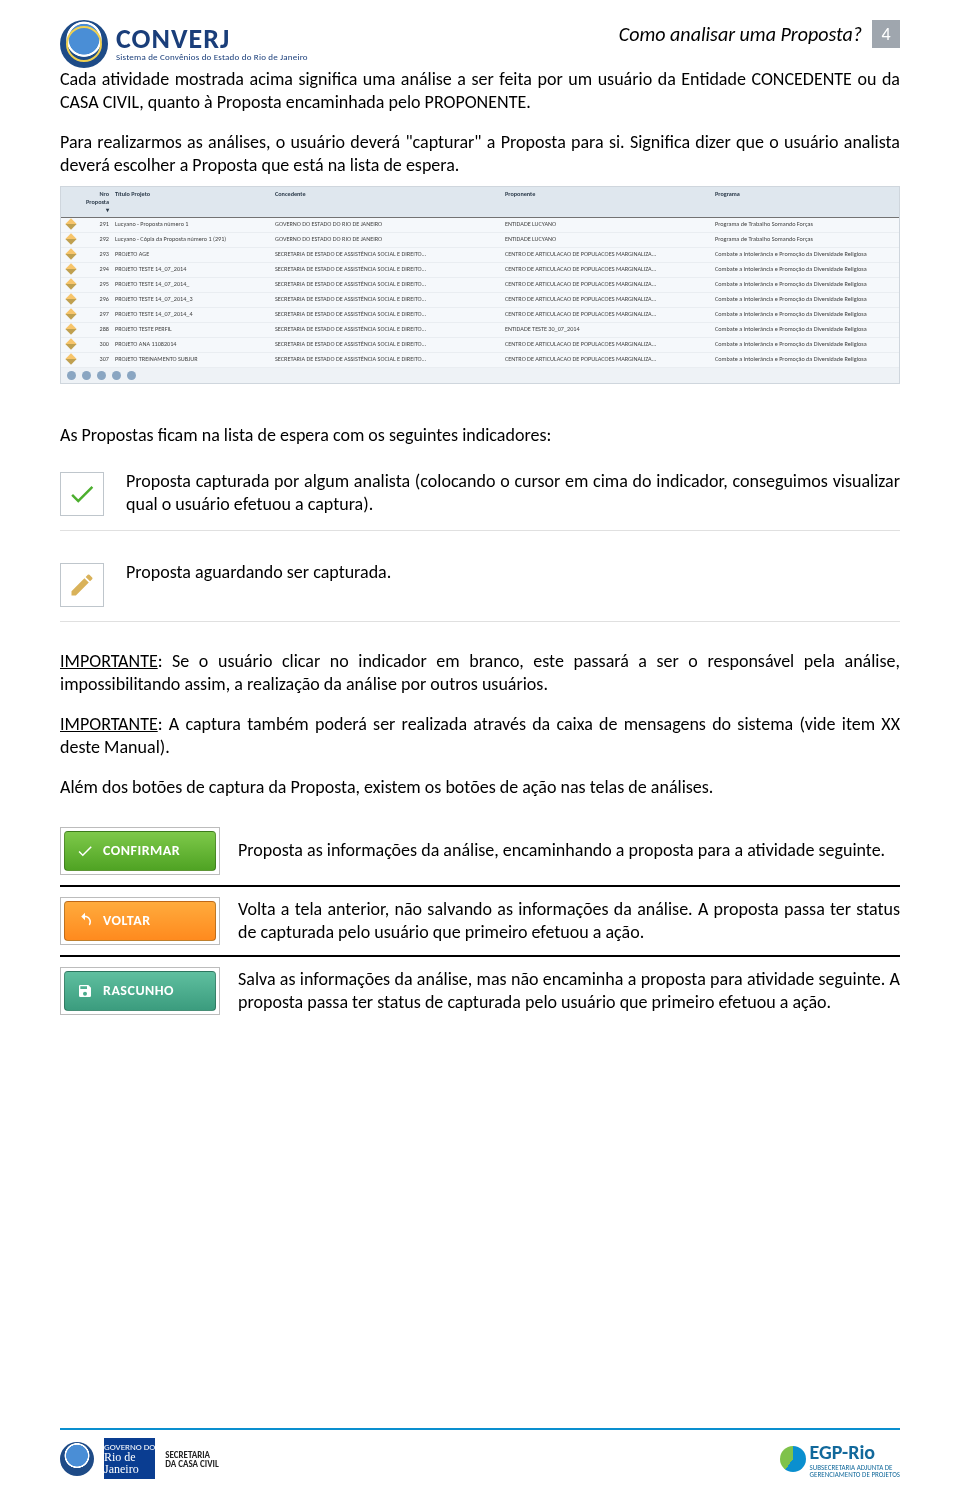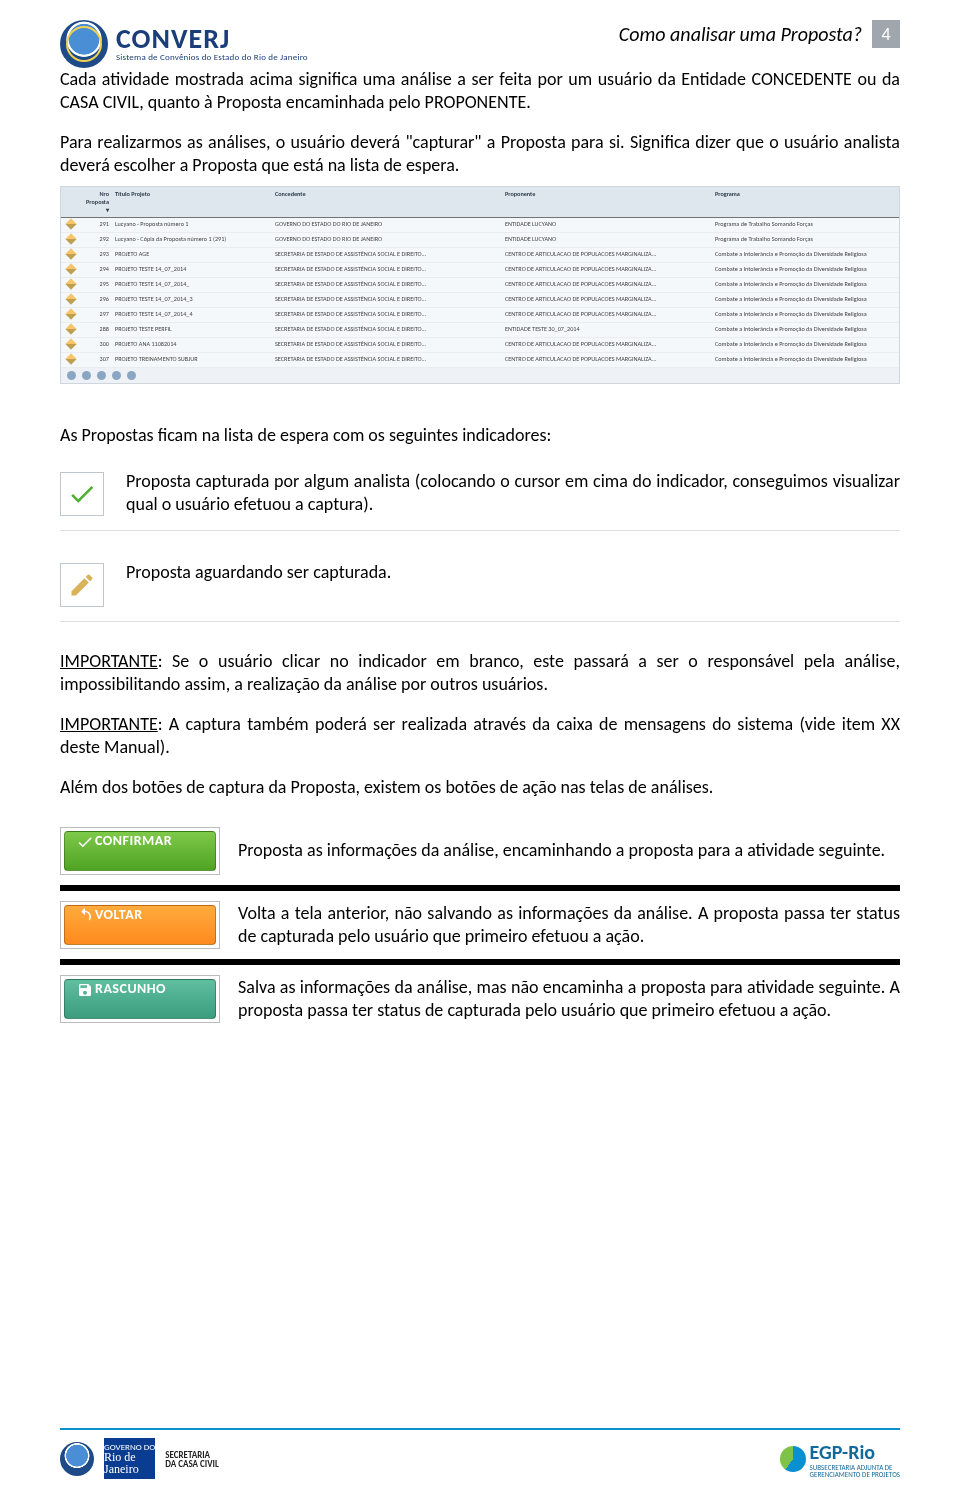--- a/index.html
+++ b/index.html
@@ -133,21 +133,21 @@
     margin-bottom: 14px;
   }
   .ind-item {
     display: flex;
     gap: 22px;
     align-items: flex-start;
     padding: 10px 0 14px 0;
   }
   .ind-item + .ind-item,
   .btn-item + .btn-item {
-    border-top: 6px solid #000000;
+    border-top: 2px solid #000000;
   }
   .ind-icon {
     width: 44px; height: 44px;
     border: 1px solid #bfc6cc;
     background: #fff;
     display: flex;
     align-items: center;
     justify-content: center;
     flex-shrink: 0;
     margin-top: 2px;
@@ -182,20 +182,22 @@
     border: 1px solid #bcbcbc;
     padding: 3px;
     background: #fff;
     display: flex;
   }
   .btn-inner {
     flex: 1;
     height: 40px;
     border-radius: 4px;
     display: flex;
+    align-items: center;
+    gap: 8px;
     padding: 0 10px;
     color: #fff;
     font-weight: 700;
     font-size: 14px;
     letter-spacing: 0.5px;
     border: 1px solid rgba(0,0,0,.25);
   }
   .btn-green  { background: linear-gradient(#7ec94a,#4fa323); }
   .btn-orange { background: linear-gradient(#ffab3d,#ff8a1e); }
   .btn-teal   { background: linear-gradient(#5fbf9f,#3b9c7e); }

